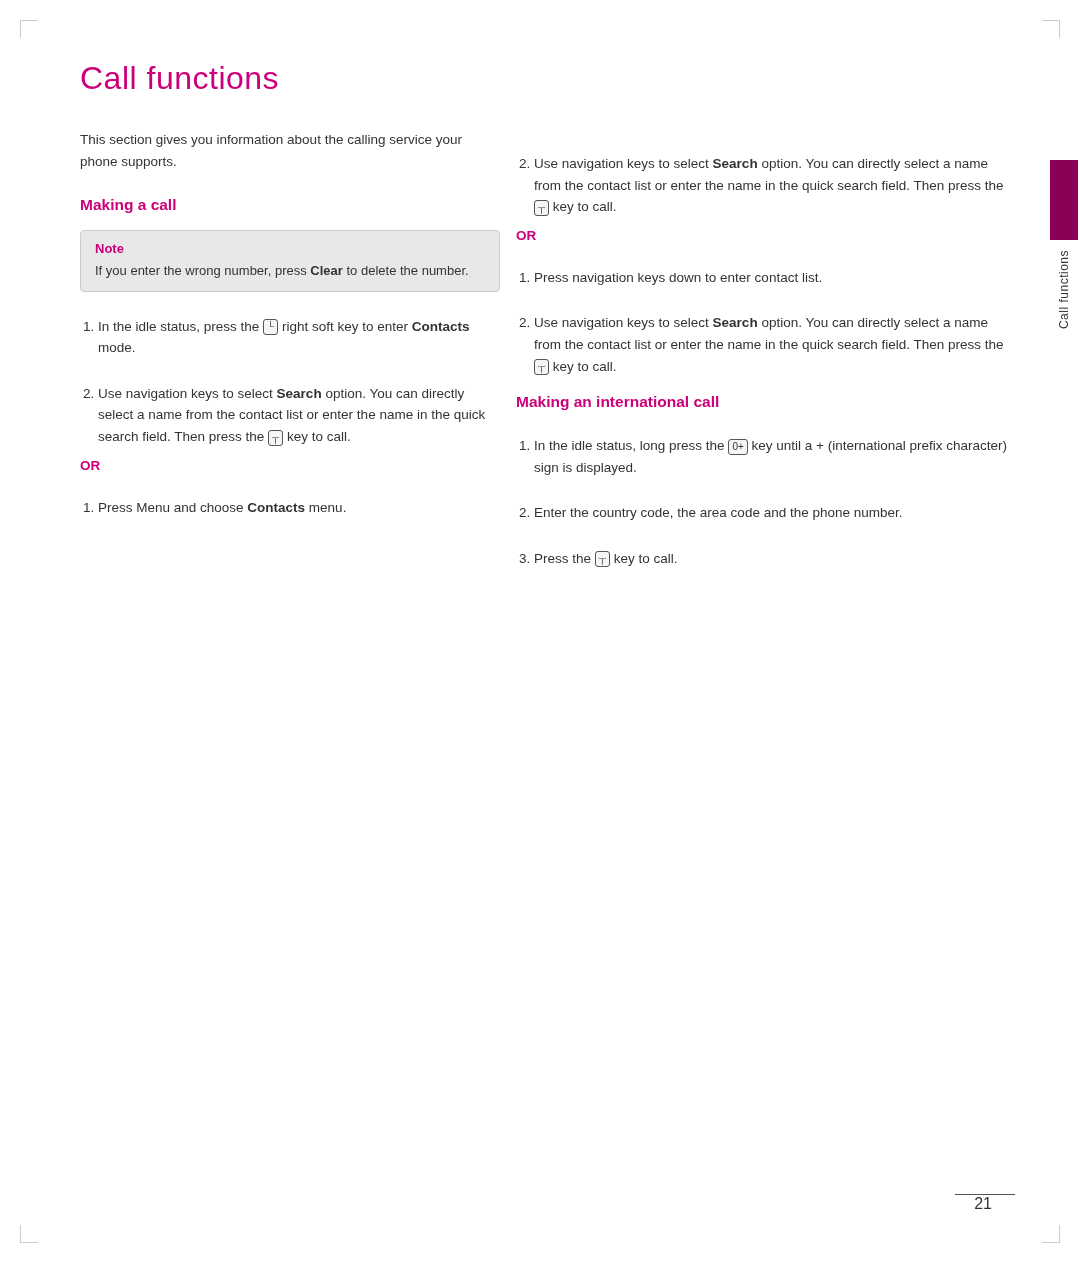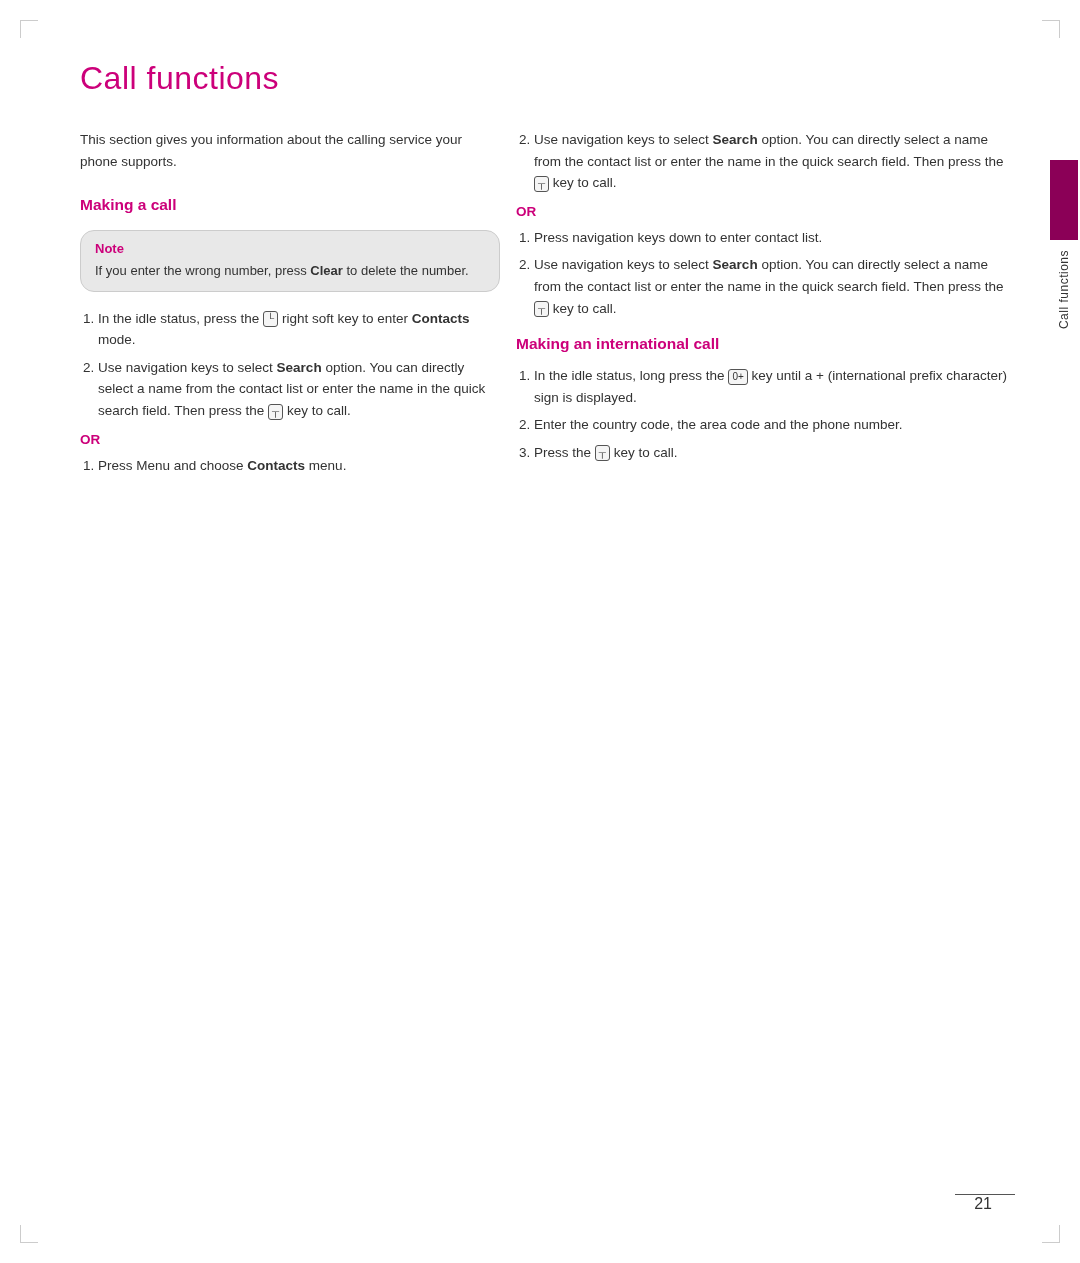--- a/index.html
+++ b/index.html
@@ -131,29 +131,30 @@
     ol {
       padding-left: 18px;
       margin-bottom: 10px;
     }
 
     ol li {
       font-size: 13.5px;
       line-height: 1.6;
       margin-bottom: 6px;
       color: #333;
+      margin-top: 24px;
     }
 
     
     .note-box {
       background: #e8e8e8;
       border: 1px solid #ccc;
       padding: 10px 14px;
       margin: 16px 0;
-      border-radius: 14px;
+      border-radius: 4px;
     }
 
     .note-title {
       color: #cc007a;
       font-size: 13px;
       font-weight: bold;
       margin-bottom: 5px;
     }
 
     .note-text {

